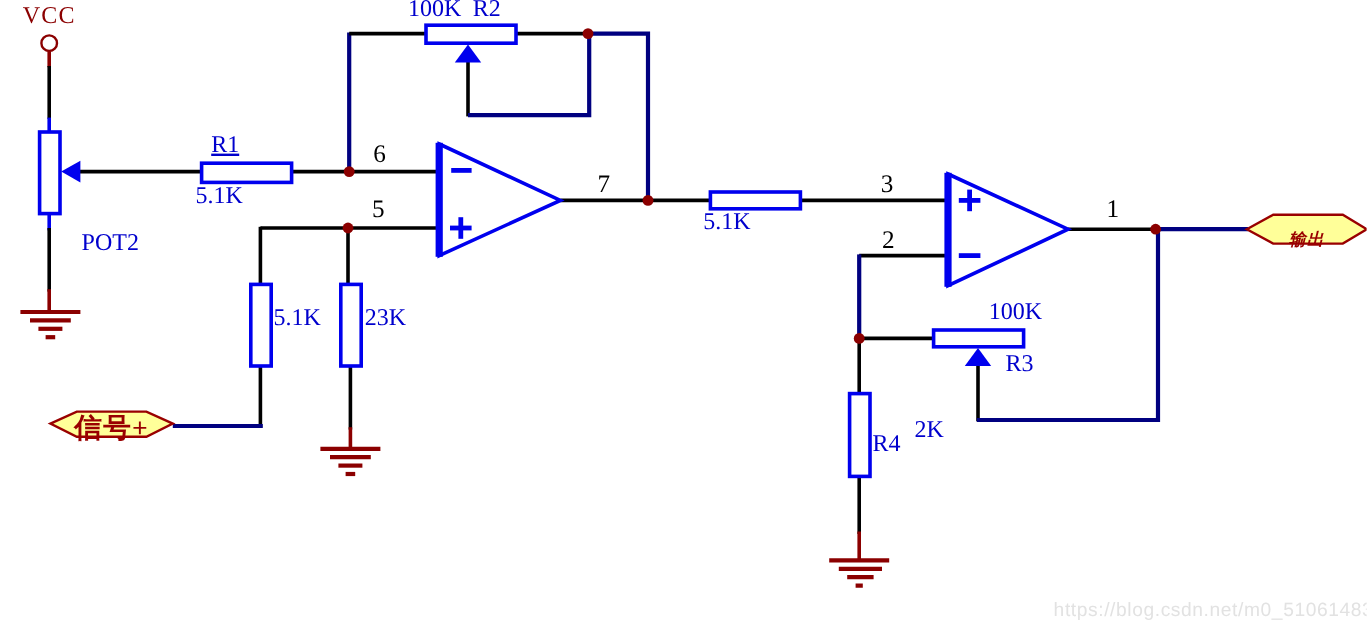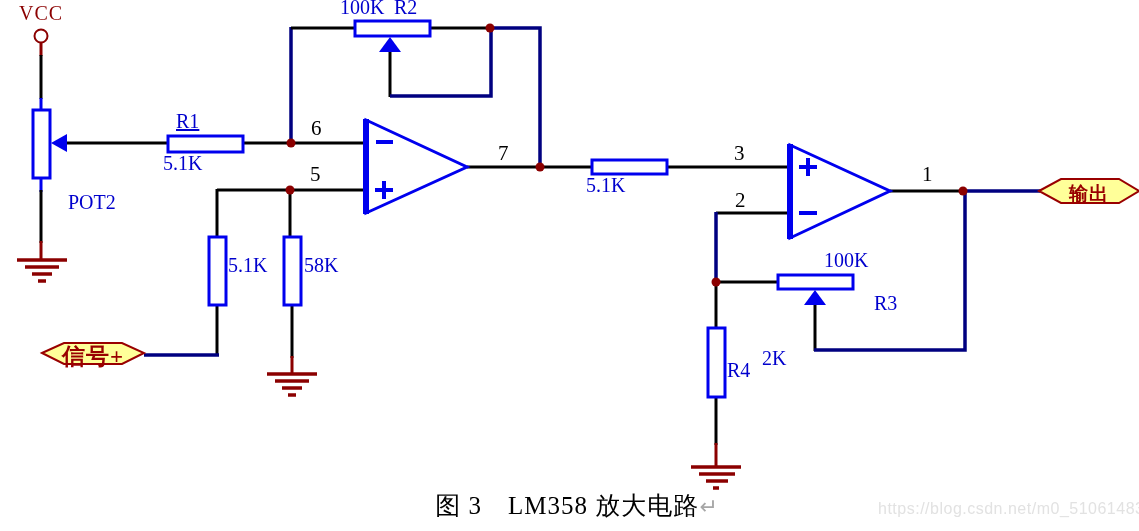--- a/index.html
+++ b/index.html
@@ -153,29 +153,26 @@
   <div class="lbl pin" style="left:310px;top:164px;">5</div>
   <div class="lbl pin" style="left:498px;top:143px;">7</div>
 
   <div class="lbl blue" style="left:586px;top:175px;">5.1K</div>
 
   <div class="lbl pin" style="left:734px;top:143px;">3</div>
   <div class="lbl pin" style="left:735px;top:190px;">2</div>
   <div class="lbl pin" style="left:922px;top:164px;">1</div>
 
   <div class="lbl blue" style="left:228px;top:255px;">5.1K</div>
-  <div class="lbl blue" style="left:304px;top:255px;">58K</div>
+  <div class="lbl blue" style="left:304px;top:255px;">23K</div>
 
   <div class="lbl blue" style="left:824px;top:250px;">100K</div>
-  <div class="lbl blue" style="left:838px;top:293px;margin-left:36px;">R3</div>
+  <div class="lbl blue" style="left:838px;top:293px;">R3</div>
 
   <div class="lbl blue" style="left:727px;top:316px;margin-top:44px;">R4</div>
   <div class="lbl blue" style="left:727px;top:348px;padding-left:35px;">2K</div>
 
   <div class="lbl portText" style="left:44px;top:345px;width:98px;">信号+</div>
-  <div class="lbl portText" style="left:1041px;top:184px;width:96px;font-size:19px;">输出</div>
+  <div class="lbl portText" style="left:1041px;top:194px;width:96px;font-size:14px;font-style:italic;">输出</div>
 
-  <div class="lbl caption" style="left:377px;top:493px;width:400px;">
-    <span>图 3　LM358 放大电路</span><span class="return-mark">↵</span>
-  </div>
 
   <div class="lbl watermark" style="left:878px;top:501px;">https://blog.csdn.net/m0_51061483</div>
 </div>
 
 </body></html>

